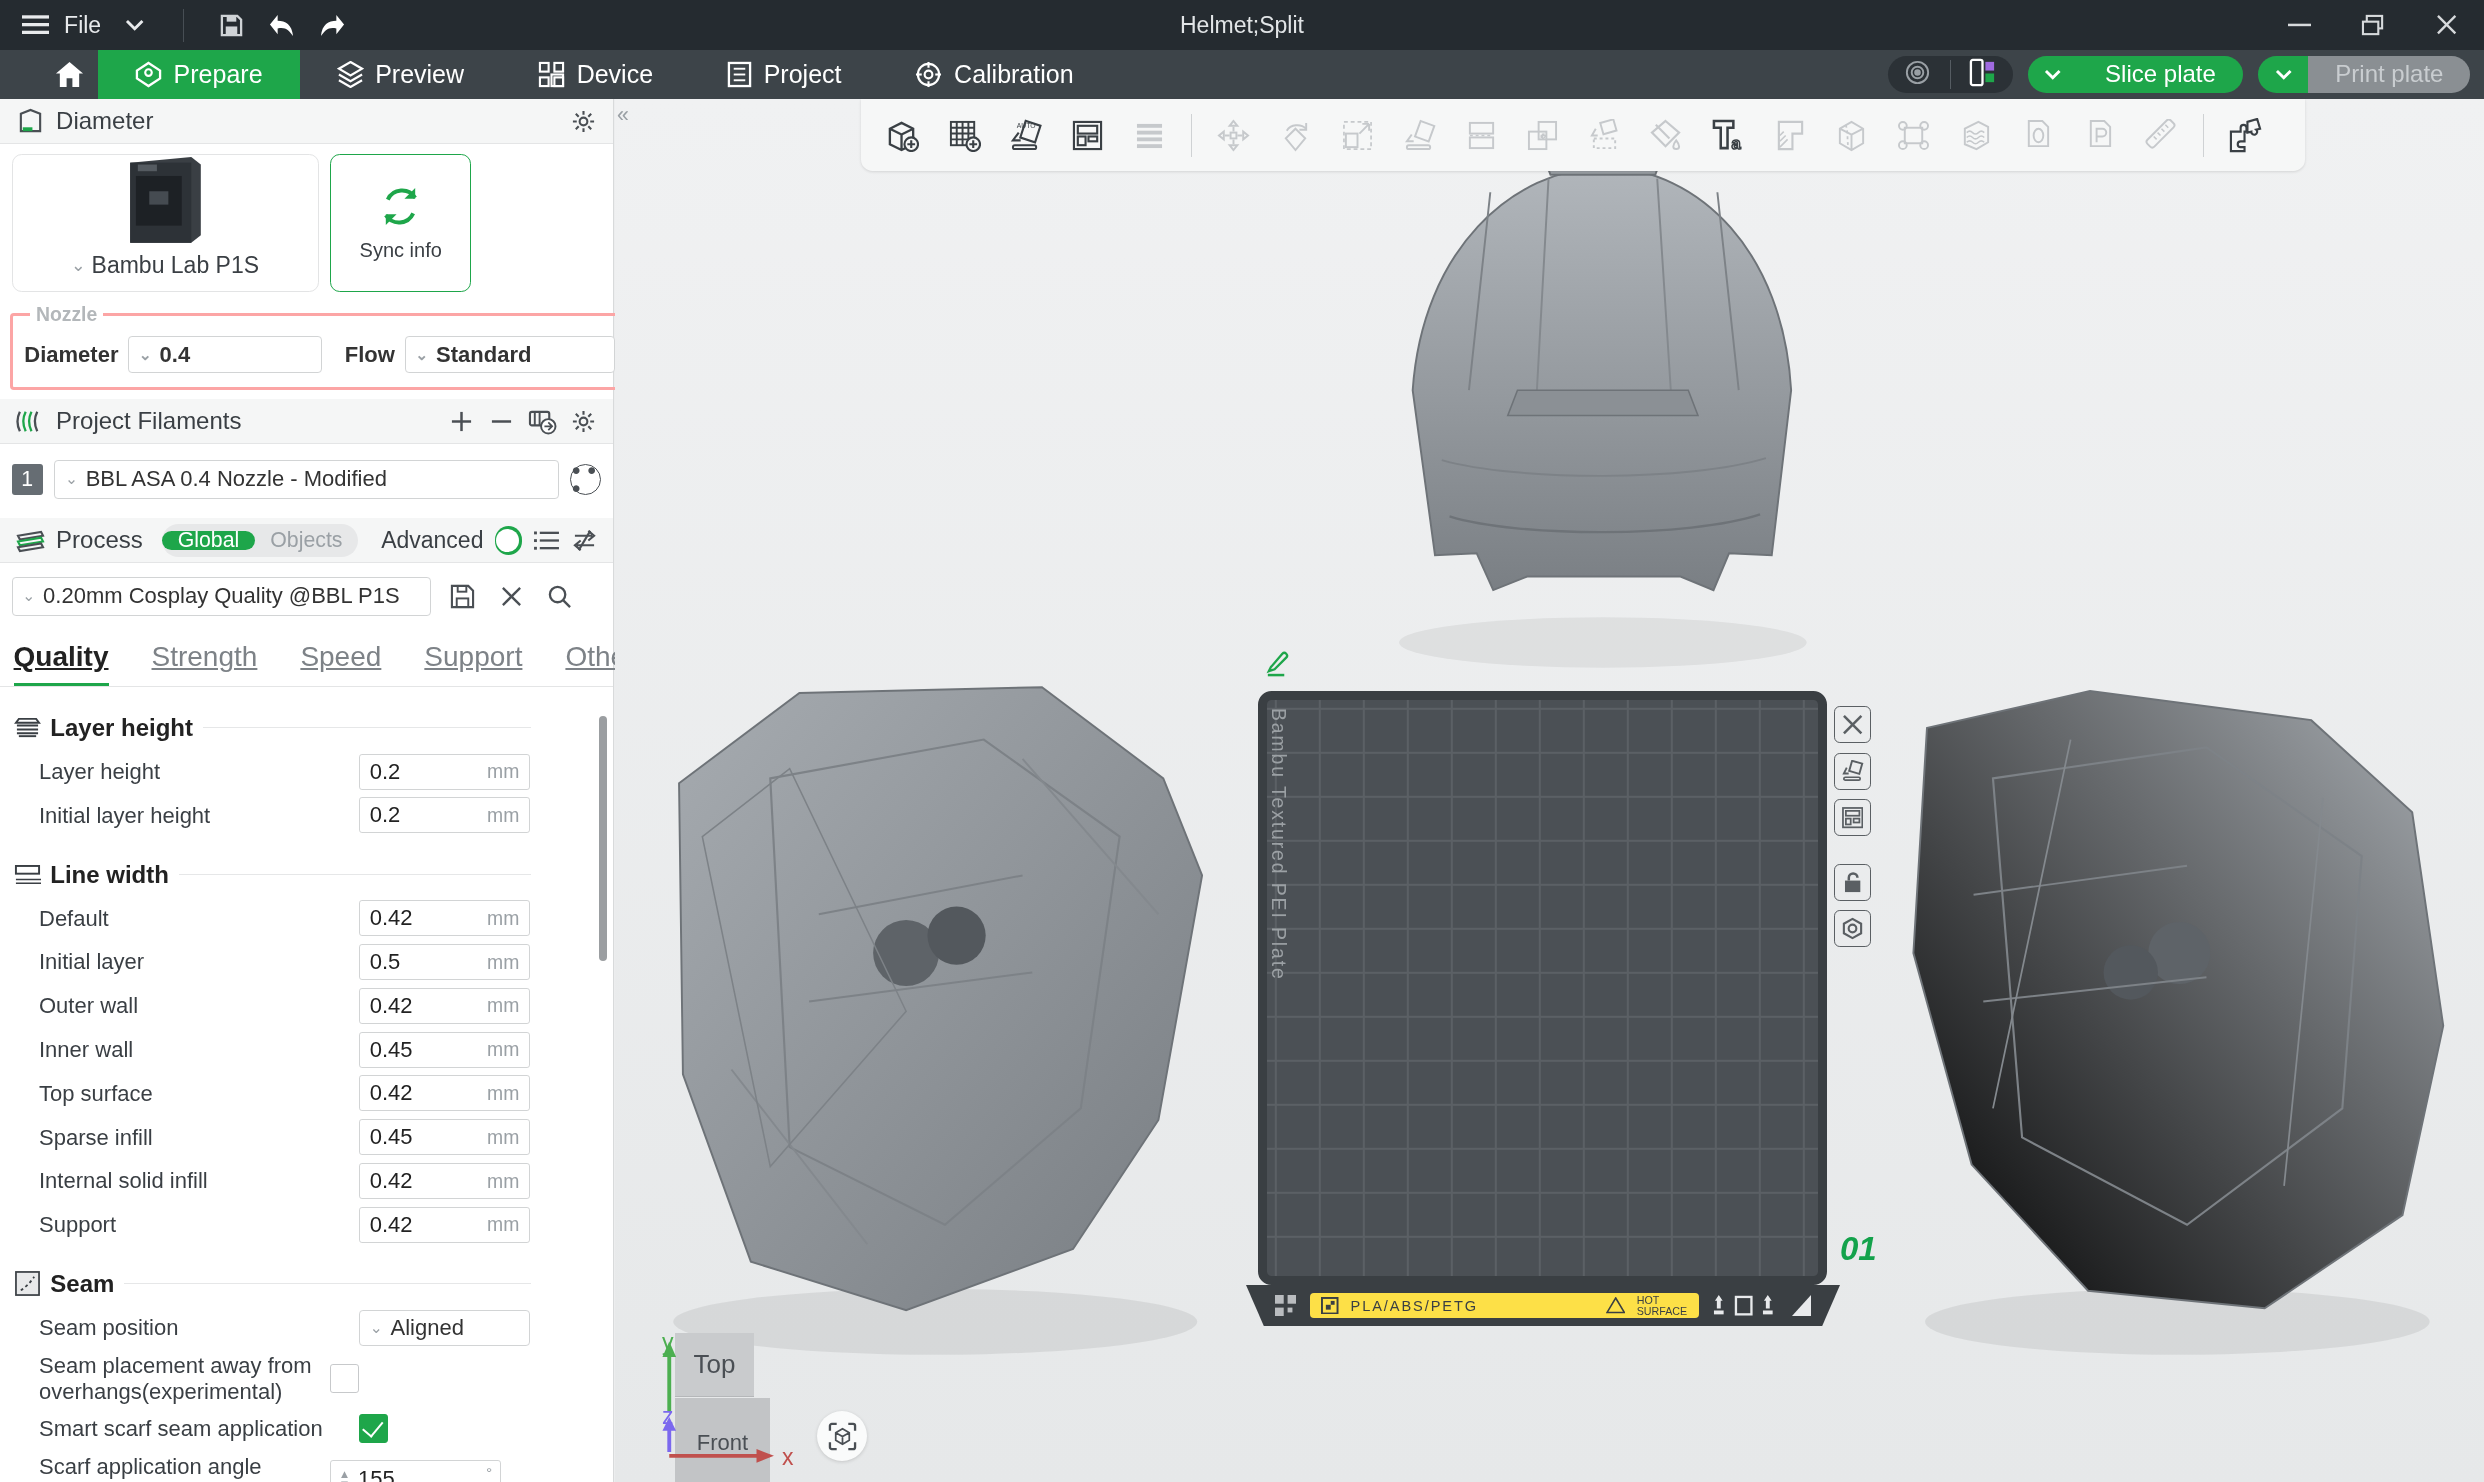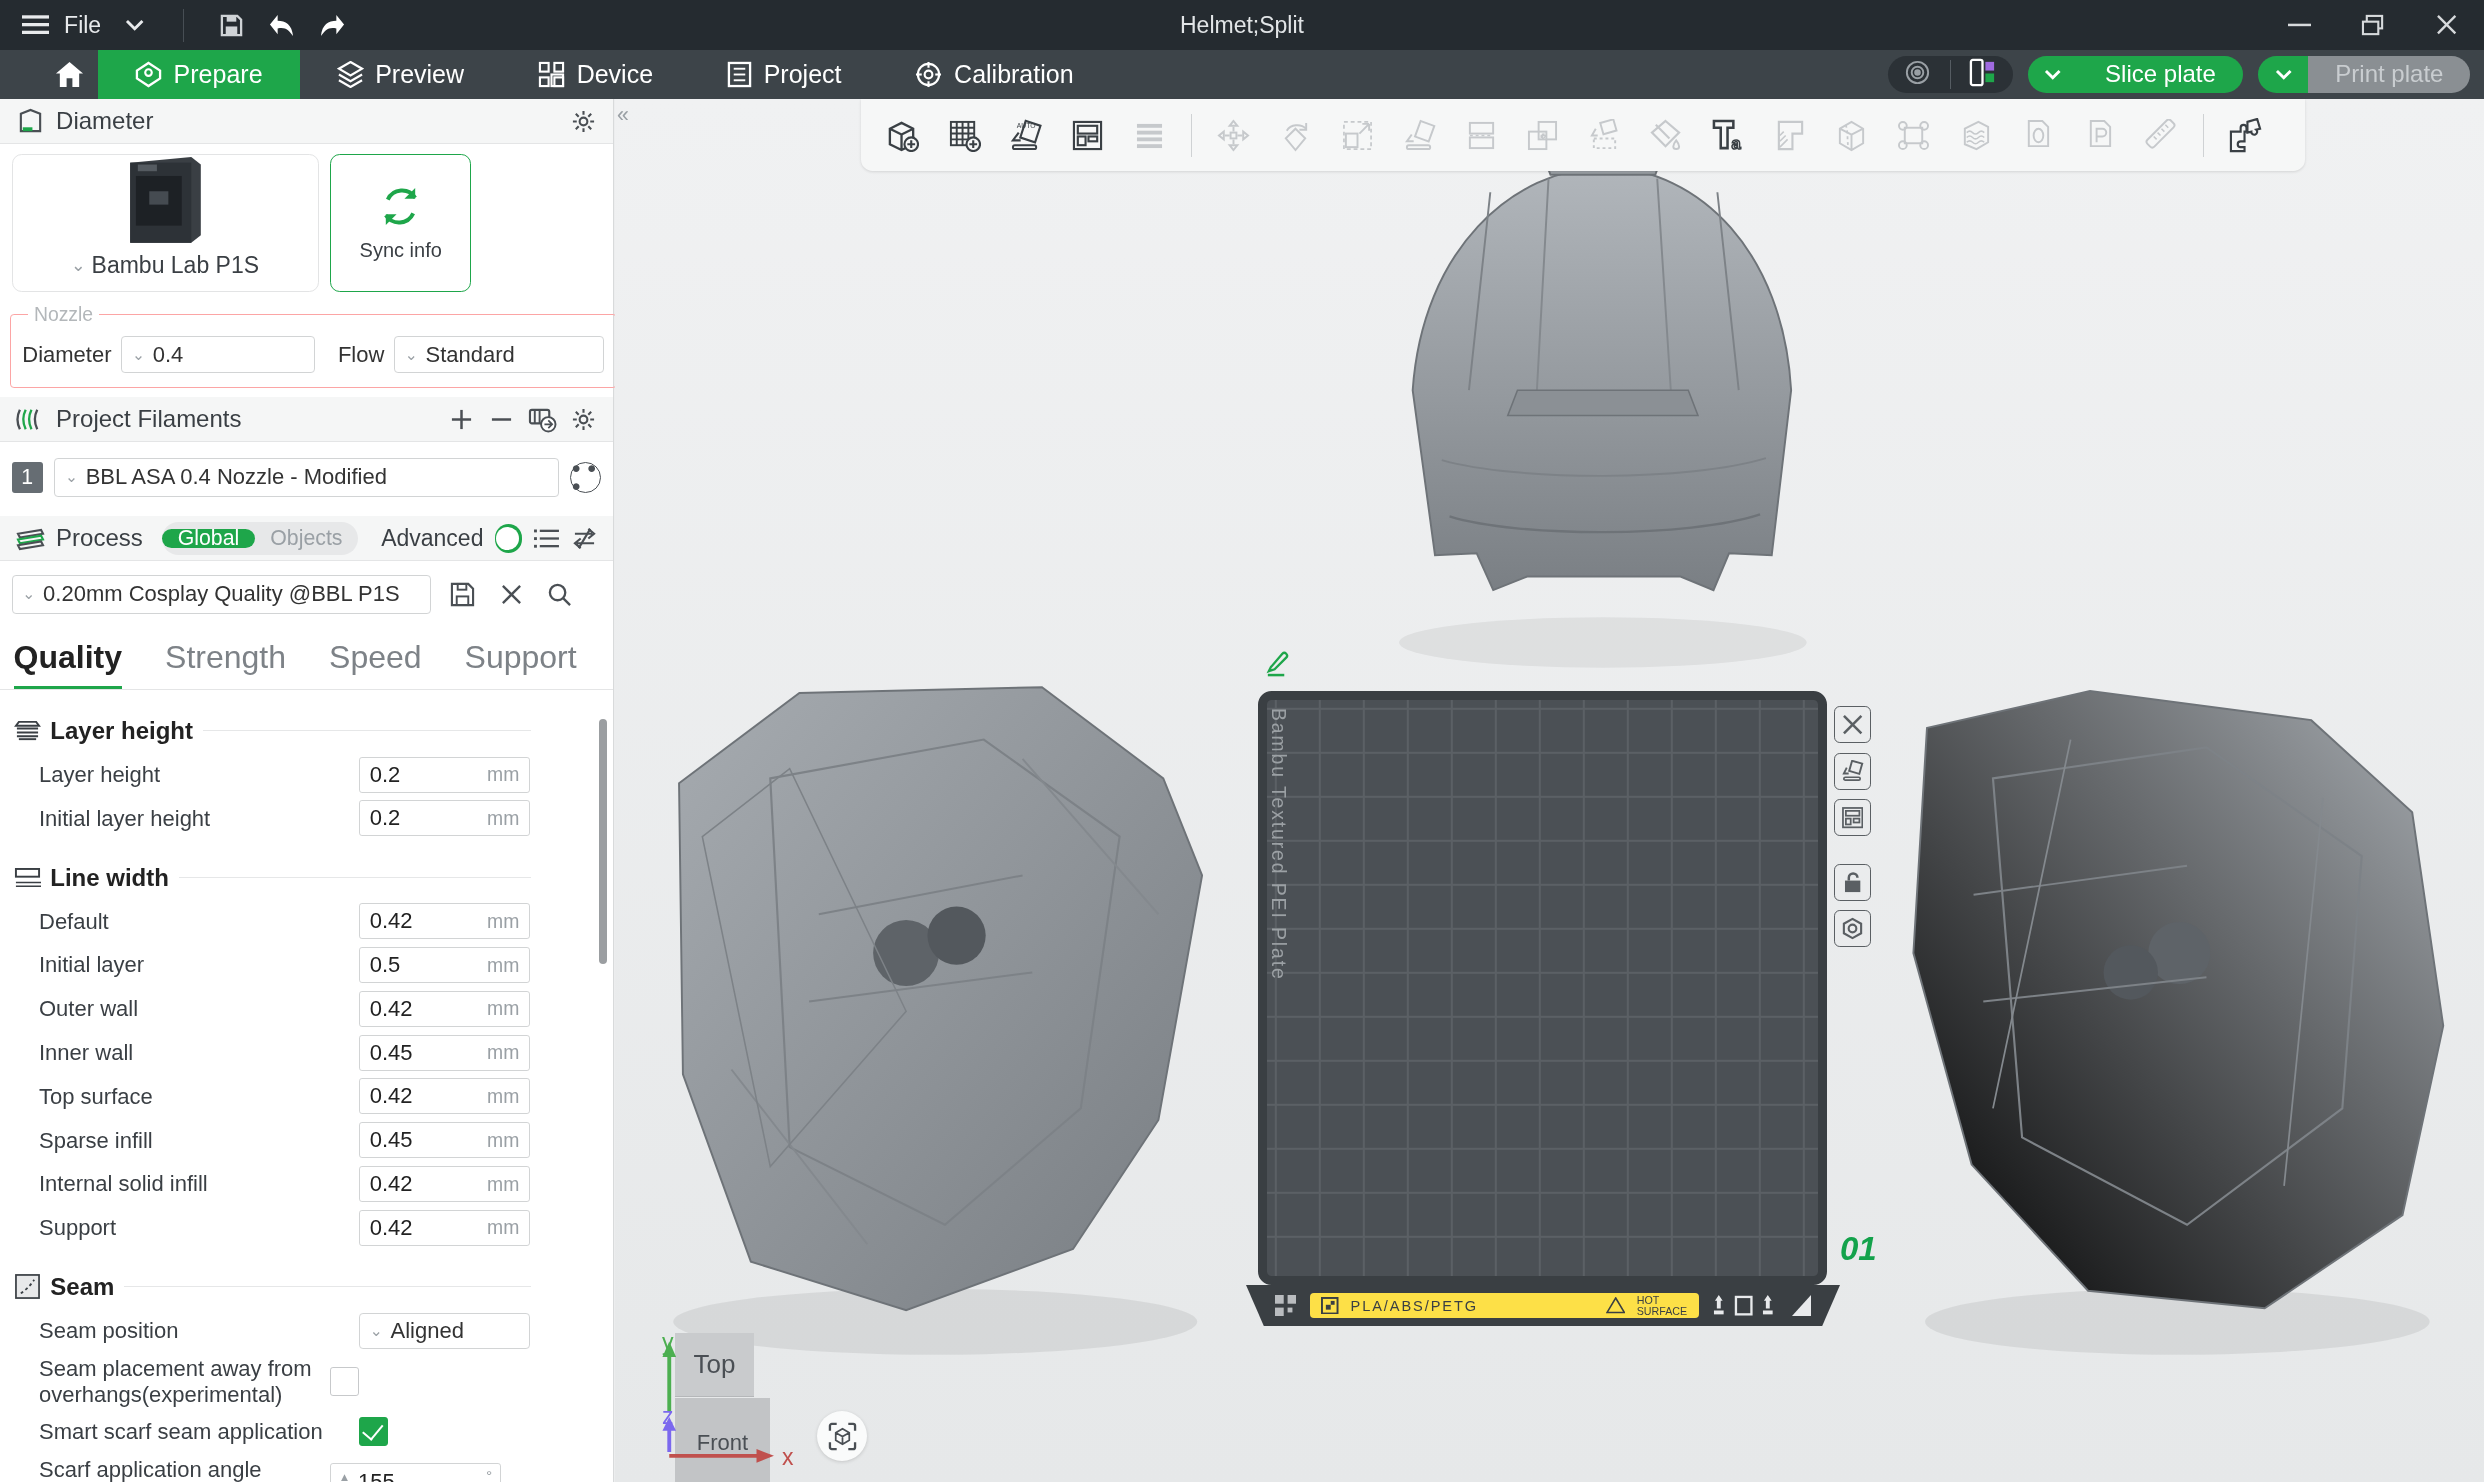--- a/index.html
+++ b/index.html
@@ -39,40 +39,40 @@
   .hicon { width:29px; height:29px; display:flex; align-items:center; justify-content:center; color:#4a4f54; }
   .cards { display:flex; gap:11.6px; padding:9.7px 11.6px 7.8px 11.6px; }
   .card { border:1px solid #e3e4e5; border-radius:9.7px; background:#fff; display:flex; flex-direction:column; align-items:center; justify-content:flex-end; position:relative; height:138px; }
   .card.printer { width:307px; }
   .card.plate { width:126px; }
   .card.sync { width:141px; border:1.9px solid #1ea64a; justify-content:center; gap:9.7px; }
   .card-label { font-size:23px; color:#3a3f44; display:flex; align-items:center; gap:5.8px; padding-bottom:11.6px; white-space:nowrap; }
   .chev { color:#9aa0a5; font-size:17.5px; }
   .info-badge { position:absolute; top:7.8px; right:7.8px; width:25px; height:25px; border:1.9px solid #9aa0a5; border-radius:50%; color:#9aa0a5; font-size:16.5px; display:flex; align-items:center; justify-content:center; }
   .sync-label { font-size:20px; color:#3a3f44; }
-  fieldset.nozzle { margin:3.9px 9.7px 9.7px 9.7px; border:1px solid #fca5a5; border-radius:3.9px; padding:9.7px 11.6px 13.6px 11.6px; }
+  fieldset.nozzle { margin:3.9px 9.7px 9.7px 9.7px; border:3px solid #fca5a5; border-radius:3.9px; padding:9.7px 11.6px 13.6px 11.6px;font-weight:bold; }
   fieldset.nozzle legend { color:#b3b7ba; font-size:19.4px; padding:0 5.8px; margin-left:5.8px; }
   .noz-row { display:flex; align-items:center; gap:9.7px; }
   .sel { border:1px solid #d2d4d5; border-radius:3.9px; background:#fff; height:37px; display:flex; align-items:center; gap:7.8px; padding:0 9.7px; }
   .sel .chev { font-size:15.5px; }
   .filament-row { display:flex; align-items:center; gap:11.6px; padding:15.5px 11.6px 19.4px 11.6px; }
   .fil-badge { width:31px; height:31px; background:#666d73; color:#fff; font-size:21.3px; display:flex; align-items:center; justify-content:center; border-radius:2.9px; }
   .fil-sel { flex:1; height:39px; }
   .round-ellipsis { width:31px; height:31px; border:1.9px solid #4a4f54; border-radius:50%; color:#4a4f54; display:flex; align-items:center; justify-content:center; font-size:15.5px; letter-spacing:1px; }
   .seg { display:flex; background:#e7e8e9; border-radius:16.5px; height:33px; align-items:center; font-size:21.3px; }
   .seg-opt { padding:0 15.5px; height:19px; display:flex; align-items:center; border-radius:16.5px; color:#9aa0a5; }
   .seg-opt.on { background:#1ea64a; color:#fff; }
   .adv-label { font-size:23px; color:#3a3f44; }
   .toggle { width:54px; height:29px; border-radius:14.6px; background:#1ea64a; position:relative; }
   .toggle::after { content:""; position:absolute; right:2.9px; top:2.9px; width:23px; height:23px; border-radius:50%; background:#fff; }
   .preset-row { display:flex; align-items:center; gap:15.5px; padding:13.6px 11.6px 13.6px 11.6px; }
   .preset-sel { width:419px; height:39px; }
   .mini-btn { width:33px; height:33px; display:flex; align-items:center; justify-content:center; color:#4a4f54; }
   .ptabs { display:flex; gap:0; padding:3.9px 13.6px 0 13.6px; border-bottom:1px solid #e4e5e6; }
-  .ptab { font-size:32px; color:#7d8ardom3; color:#7d8287; padding:7.8px 0 9.7px 0; margin-right:43px; }
+  .ptab { font-size:28px; color:#7d8ardom3; color:#7d8287; padding:7.8px 0 9.7px 0; margin-right:43px;text-decoration:underline; }
   .ptab.active { color:#222; font-weight:bold; border-bottom:3.9px solid #1ea64a; }
   .settings { position:relative; height:796px; overflow:hidden; padding-top:17.5px; }
   .group-head { display:flex; align-items:center; gap:9.7px; padding:9.7px 13.6px 7.8px 13.6px; }
   .group-title { font-size:24px; font-weight:bold; color:#222; white-space:nowrap; }
   .group-line { flex:1; height:1px; background:#e6e7e8; margin-right:68px; }
   .gicon { width:27px; height:27px; color:#3a3f44; display:flex; align-items:center; justify-content:center; }
   .srow { display:flex; align-items:center; padding:3.9px 0 3.9px 39px; min-height:42px; }
   .slabel { flex:1; font-size:22px; color:#3a3f44; padding-right:9.7px; line-height:1.15; }
   .sinput { width:171px; margin-right:83px; height:36px; border:1px solid #d2d4d5; border-radius:2.9px; background:#fff; display:flex; align-items:center; padding:0 9.7px; }
   .sval { flex:1; font-size:22px; color:#222; }

